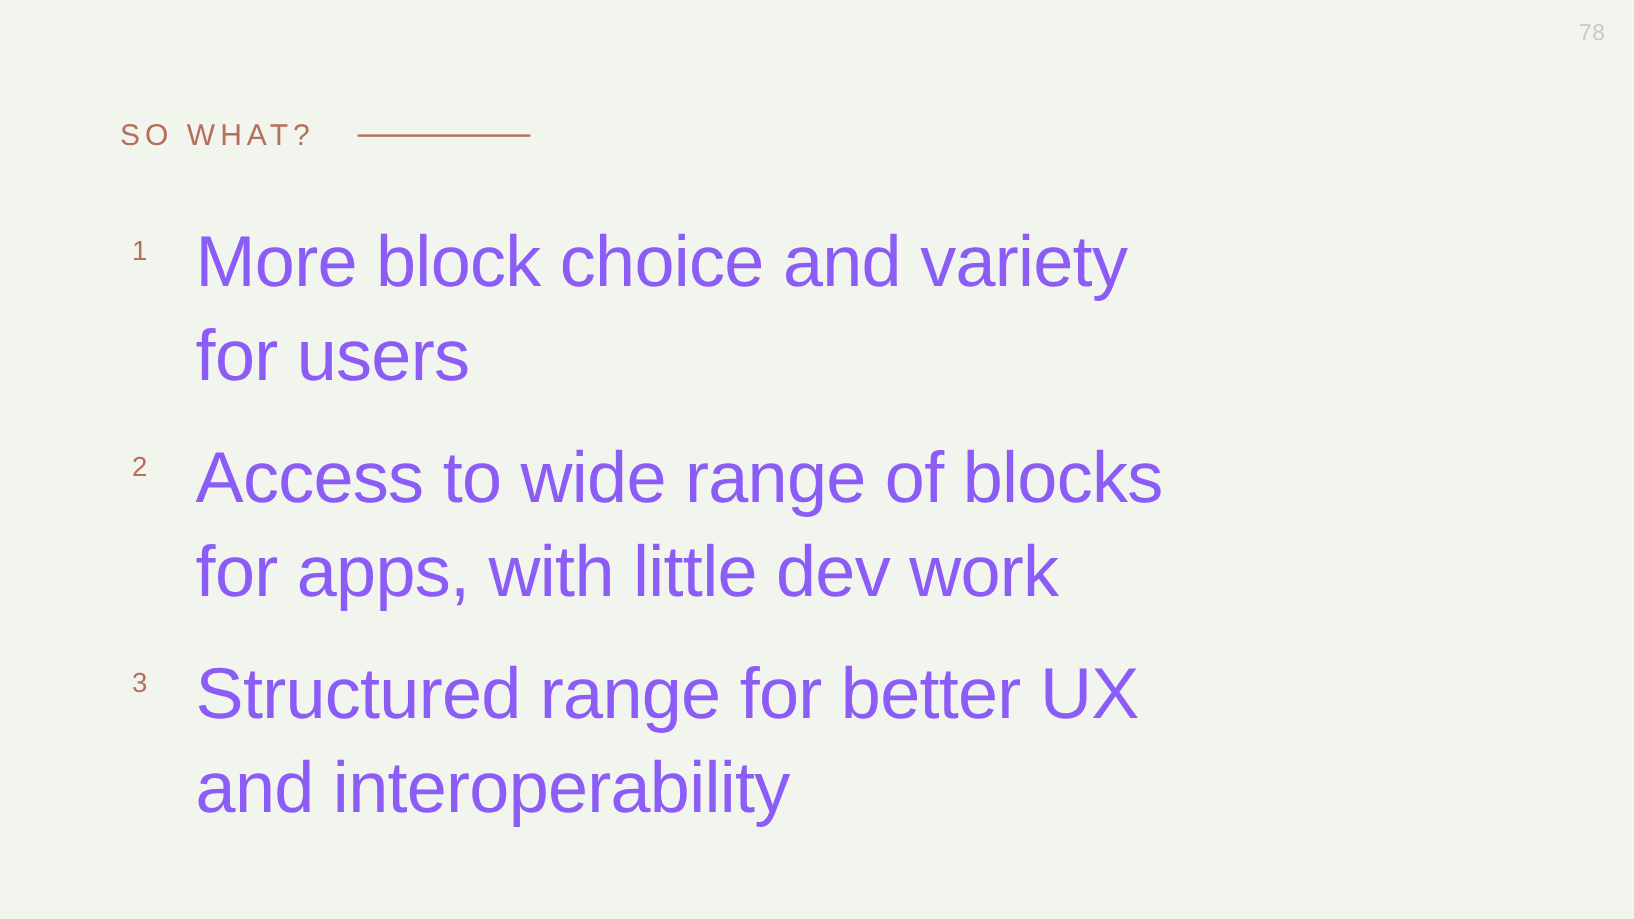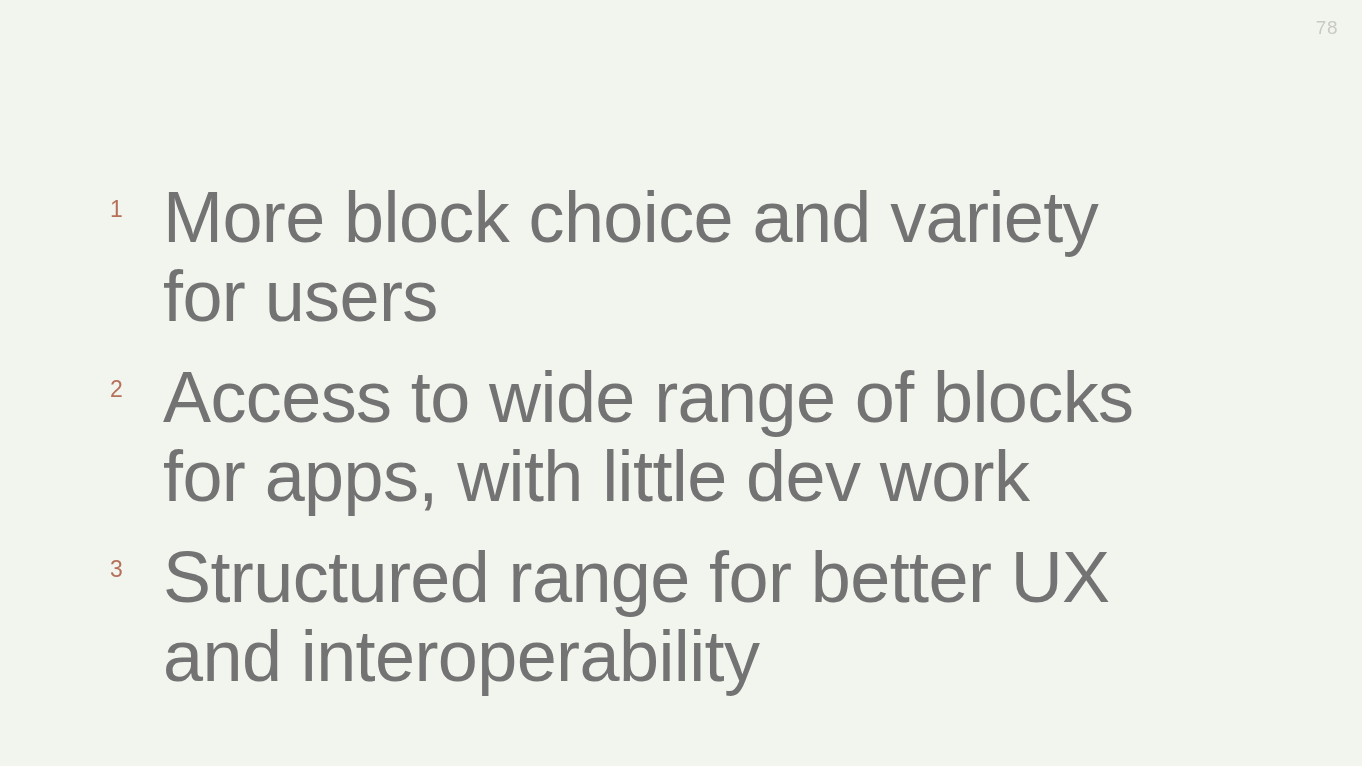--- a/index.html
+++ b/index.html
@@ -88,36 +88,40 @@
     top: 20px;
     width: 34px;
     font-size: 23px;
     font-weight: 400;
     color: #b5705c;
     line-height: 1;
     text-align: left;
   }
 
   .point-text {
-    font-size: 72px;
+    font-size: 60px;
     font-weight: 400;
     line-height: 79px;
     letter-spacing: -0.6px;
-    color: #737373;
+    color: #8b5cf6;
     white-space: pre-line;
     margin: 0;
   }
 </style>
 </head>
 <body>
 
 <div class="slide">
 
   <div class="page-number">78</div>
 
+  <div class="eyebrow-row">
+    <div class="eyebrow-label">SO WHAT?</div>
+    <div class="eyebrow-rule"></div>
+  </div>
 
   <div class="points-list">
 
     <div class="point-item">
       <div class="point-number">1</div>
       <p class="point-text">More block choice and variety
 for users</p>
     </div>
 
     <div class="point-item">

